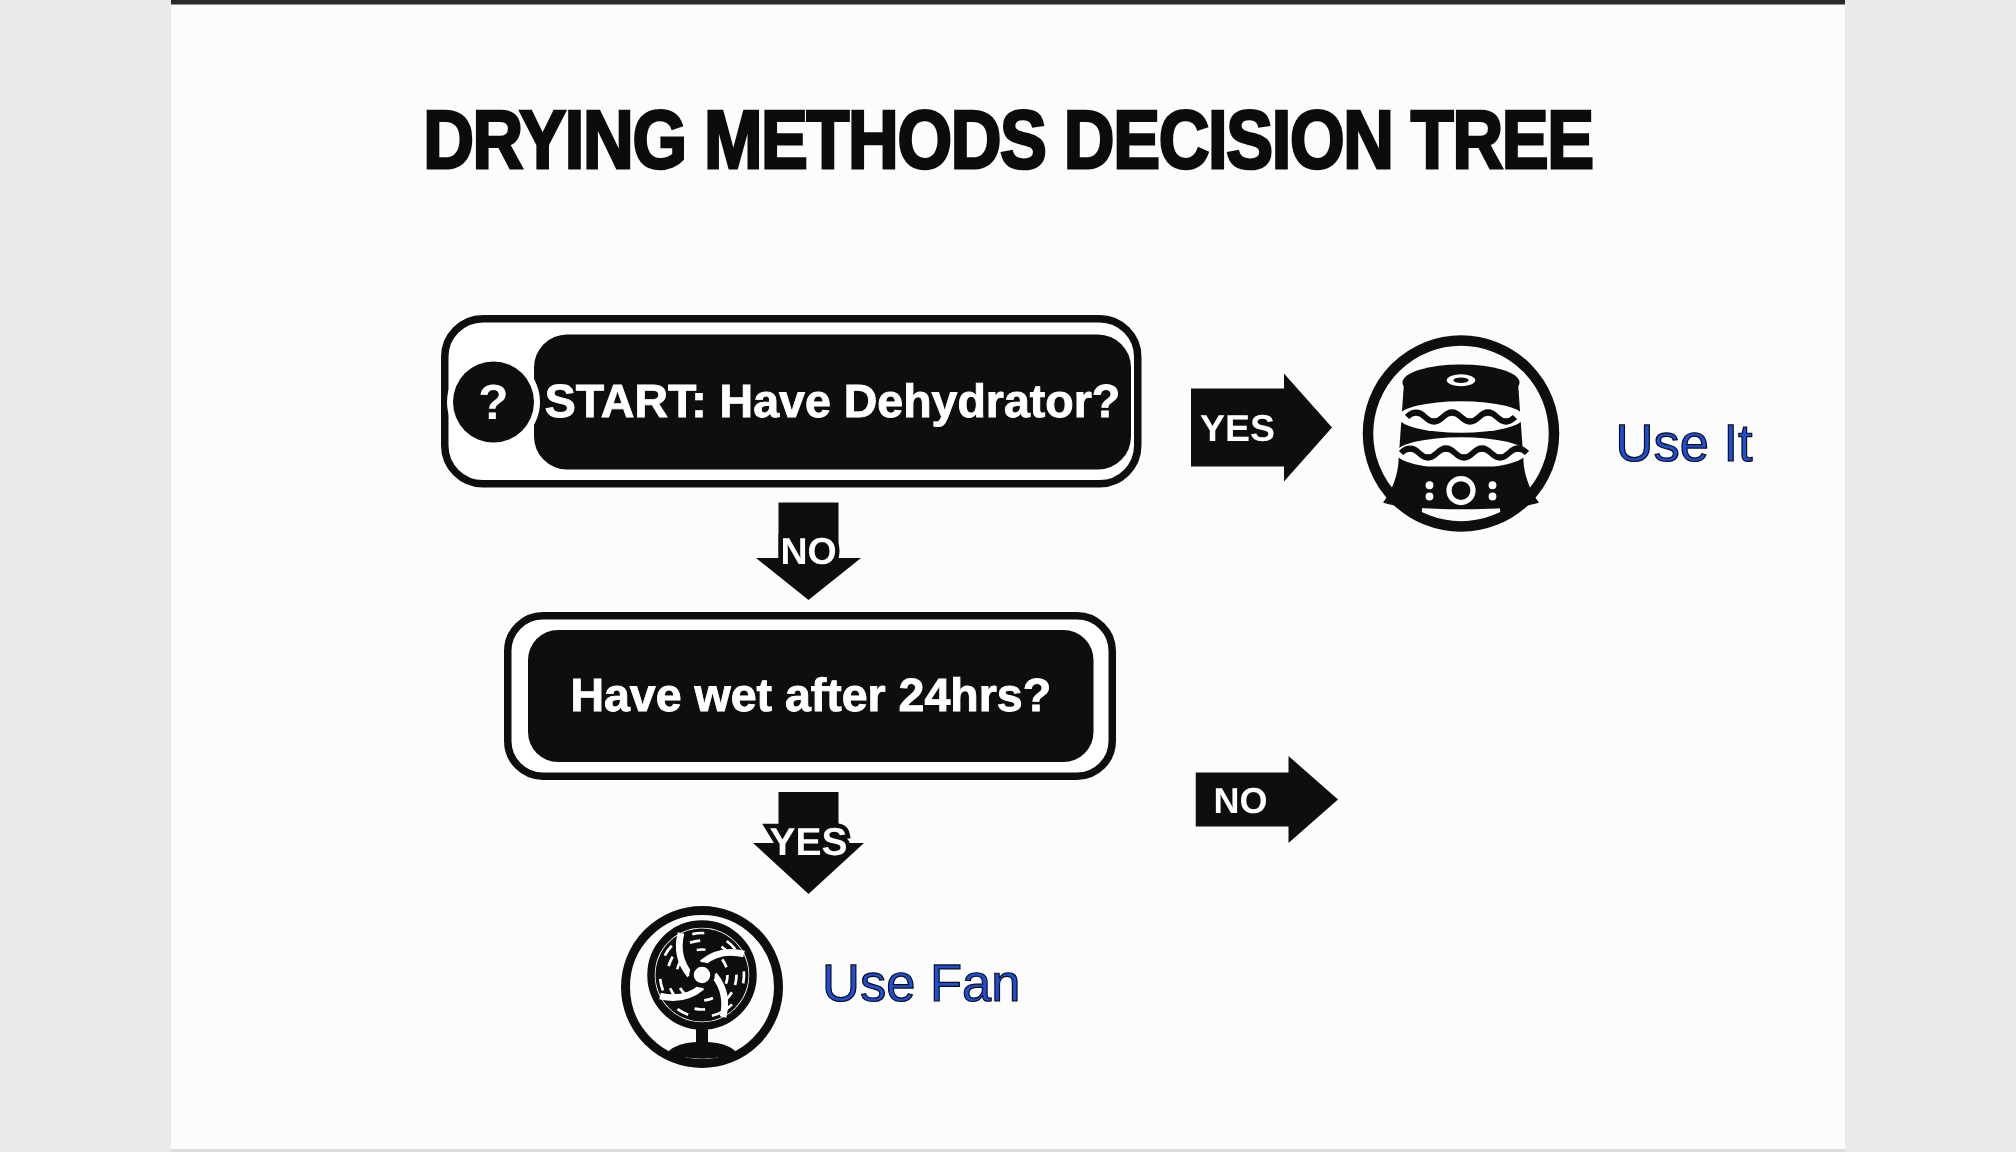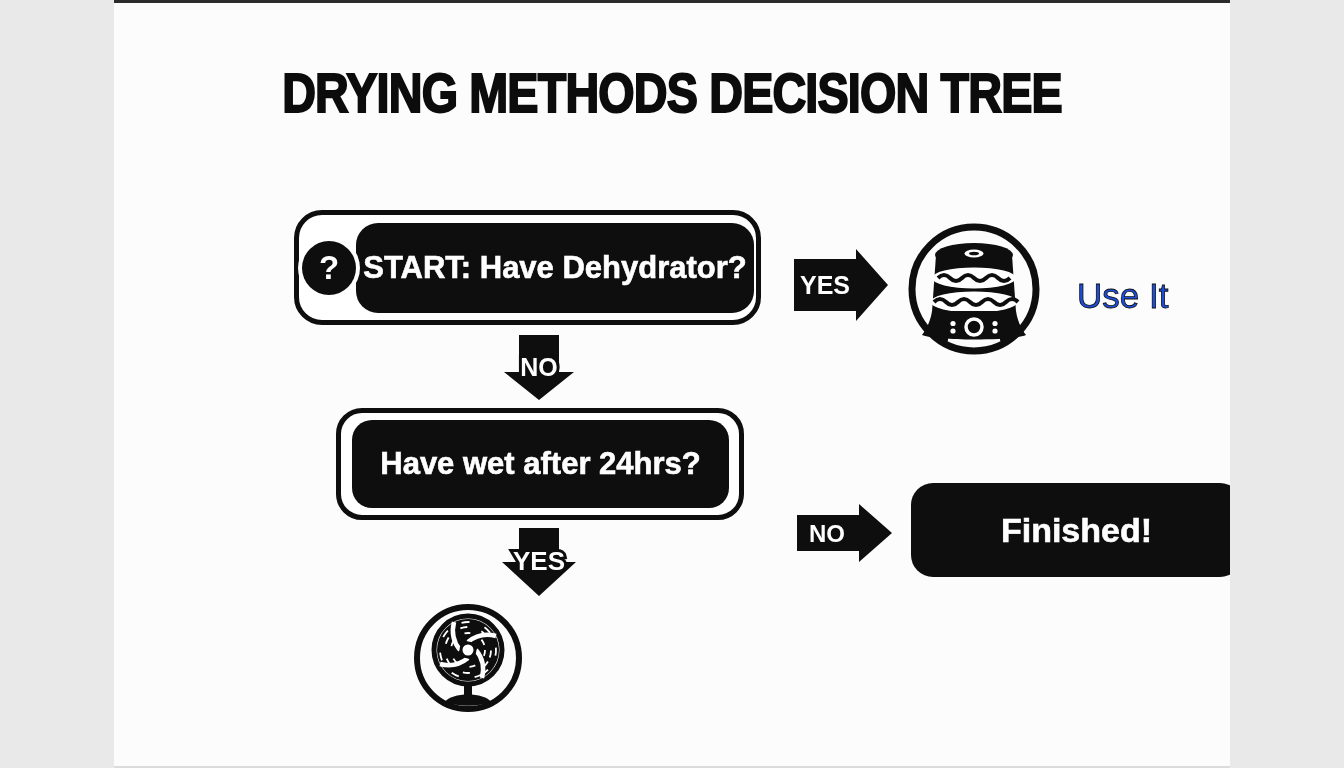--- a/index.html
+++ b/index.html
@@ -96,21 +96,20 @@
   </svg>
 
   <div class="node-outer" style="left:222px;top:408px;width:408px;height:112px;border-radius:26px;"></div>
   <div class="node-inner" style="left:238px;top:420px;width:377px;height:88px;border-radius:20px;">Have wet after 24hrs?</div>
 
   <svg class="arrow-svg" style="left:683px;top:498px;" width="98" height="70" viewBox="0 0 98 70">
     <polygon points="0,17 62,17 62,6 95,35 62,64 62,53 0,53" fill="#0e0e0e"></polygon>
     <text class="arrow-label" x="30" y="44" font-size="24" text-anchor="middle">NO</text>
   </svg>
 
-  <div class="terminal" style="left:797px;top:483px;width:331px;height:94px;">Finished!</div>
 
   <svg class="arrow-svg" style="left:385px;top:524px;" width="86" height="74" viewBox="0 0 86 74">
     <polygon points="20,4 60,4 60,38 77,38 40,72 3,38 20,38" fill="#0e0e0e"></polygon>
     <text class="arrow-label" x="40" y="46" font-size="26" text-anchor="middle">YES</text>
   </svg>
 
   <svg class="icon-svg" style="left:298px;top:602px;" width="112" height="112" viewBox="0 0 112 112">
     <circle cx="56" cy="56" r="51" fill="none" stroke="#0e0e0e" stroke-width="6"></circle>
     <circle cx="56" cy="48" r="34" fill="#ffffff" stroke="#0e0e0e" stroke-width="5"></circle>
     <circle cx="56" cy="48" r="31" fill="#0e0e0e"></circle>
@@ -123,13 +122,14 @@
     <g stroke="#ffffff" stroke-width="1.8" fill="none">
       <circle cx="56" cy="48" r="17" stroke-dasharray="6 13"></circle>
       <circle cx="56" cy="48" r="23" stroke-dasharray="7 15" transform="rotate(30 56 48)"></circle>
       <circle cx="56" cy="48" r="28" stroke-dasharray="8 16" transform="rotate(60 56 48)"></circle>
     </g>
     <circle cx="56" cy="48" r="7" fill="#ffffff" stroke="#0e0e0e" stroke-width="3"></circle>
     <rect x="52" y="80" width="8" height="14" fill="#0e0e0e"></rect>
     <path d="M33,100 C39,90 73,90 79,100 C66,105 46,105 33,100 Z" fill="#0e0e0e"></path>
   </svg>
 
+  <div class="result-label" style="left:434px;top:636px;">Use Fan</div>
 </div>
 
 </body></html>

